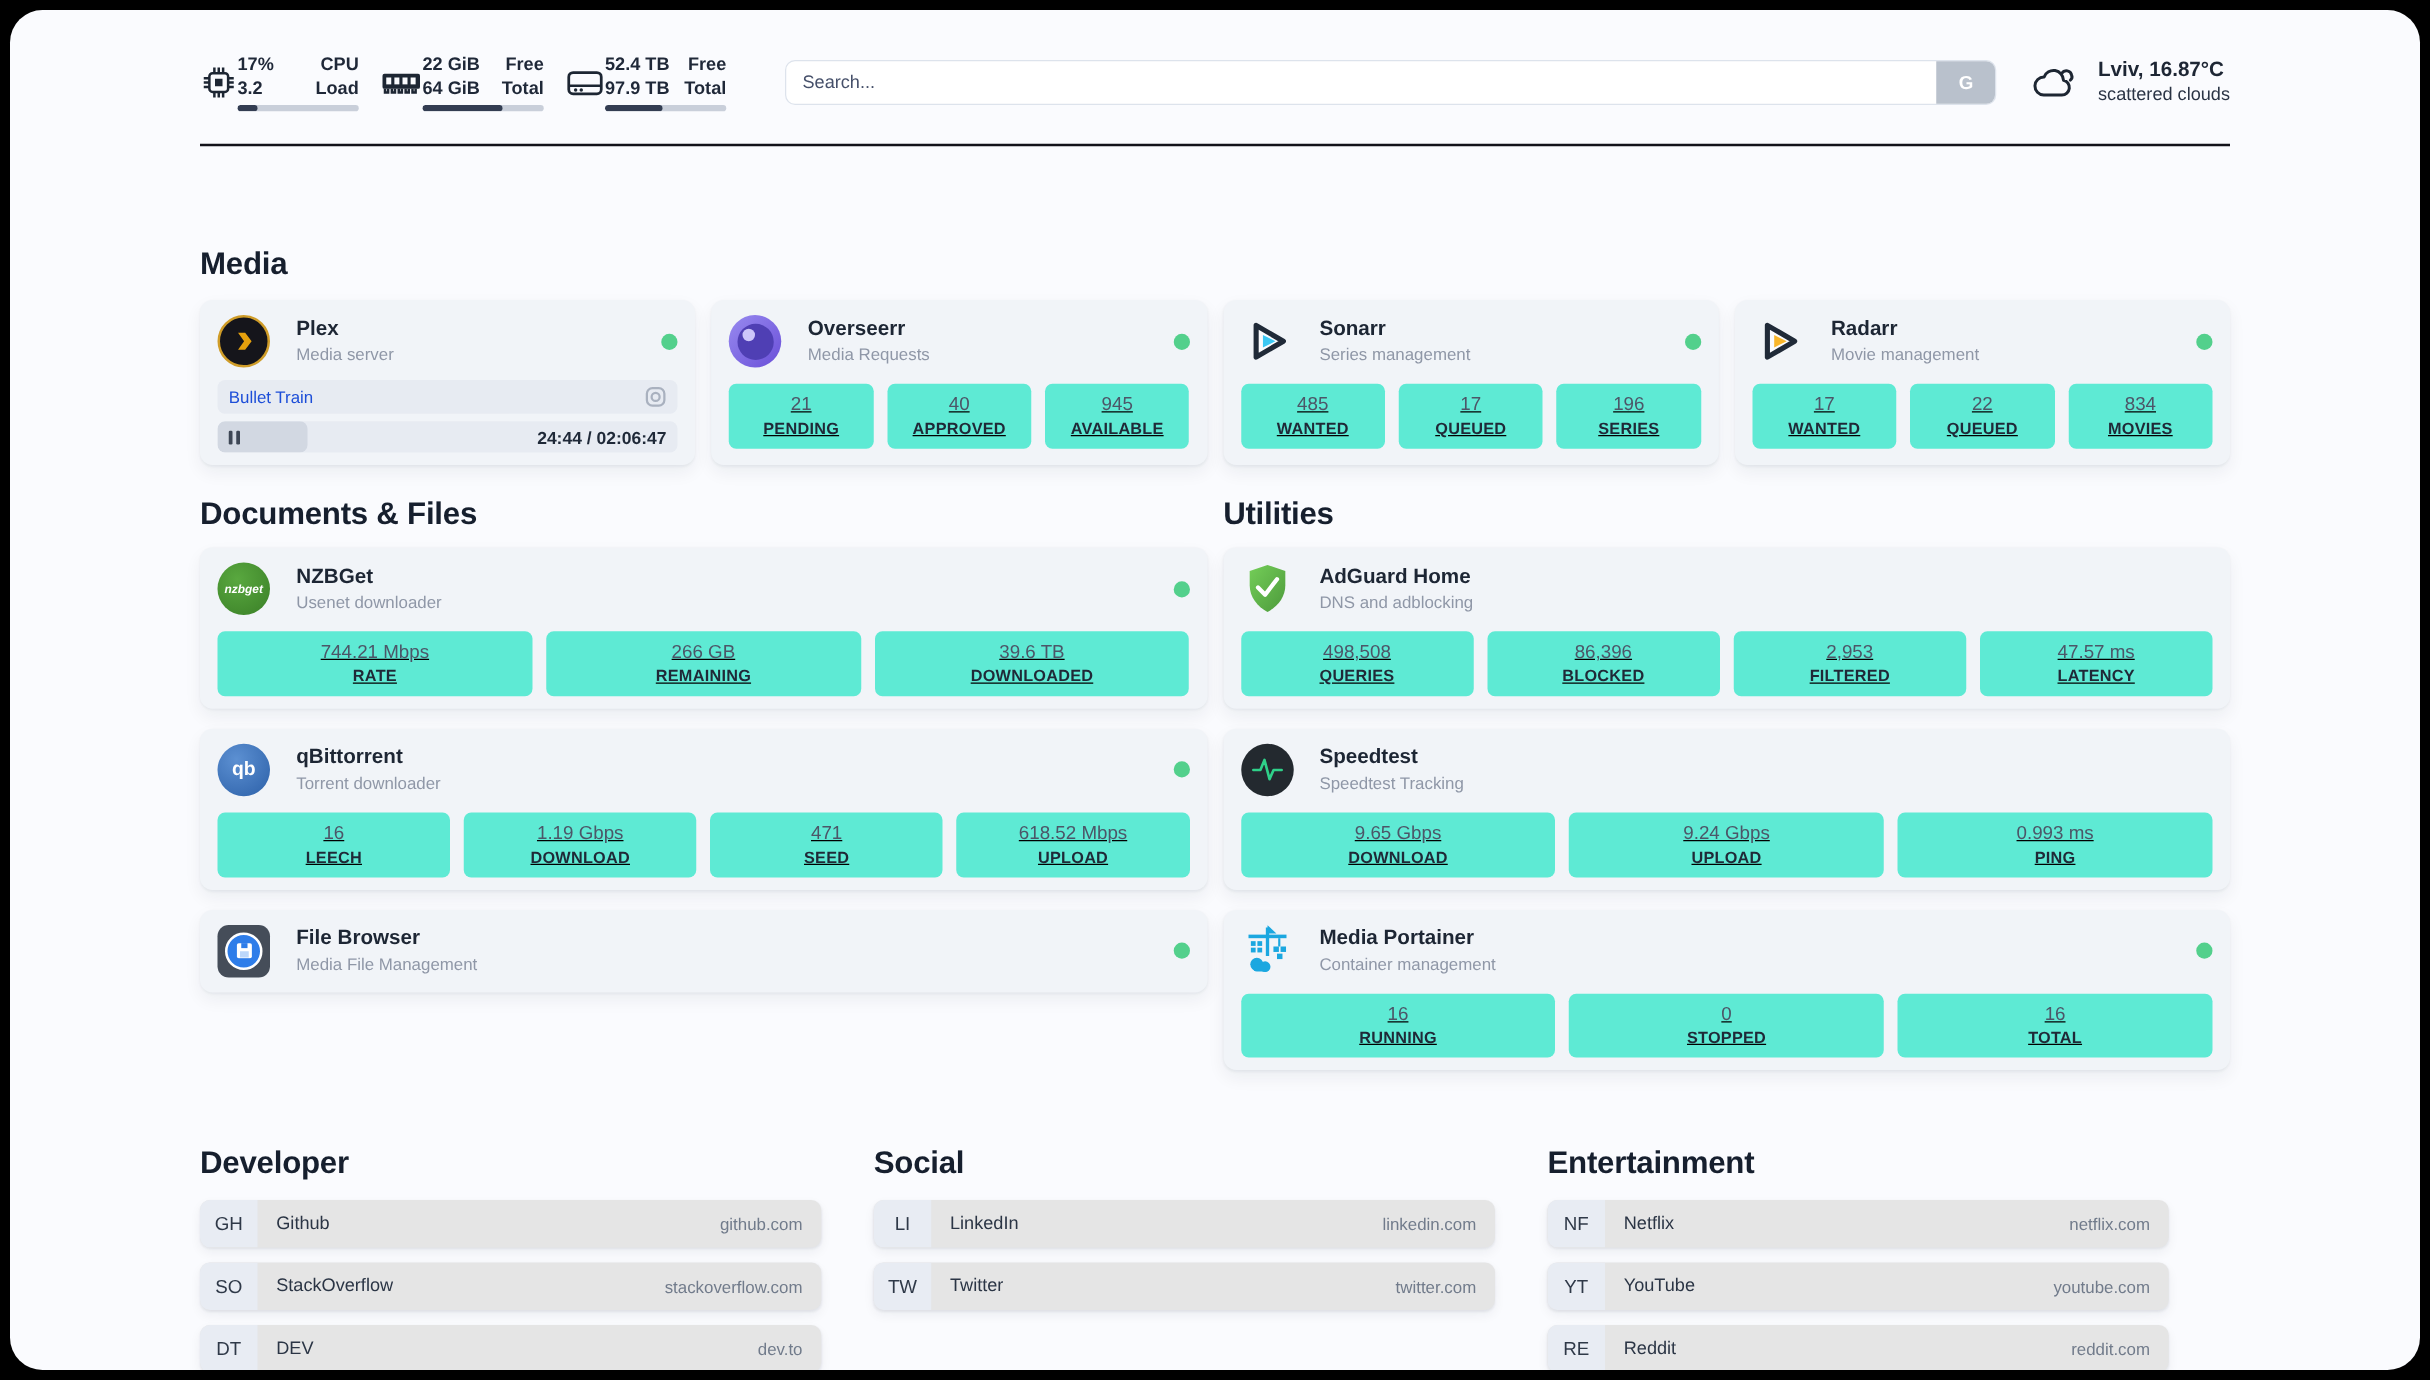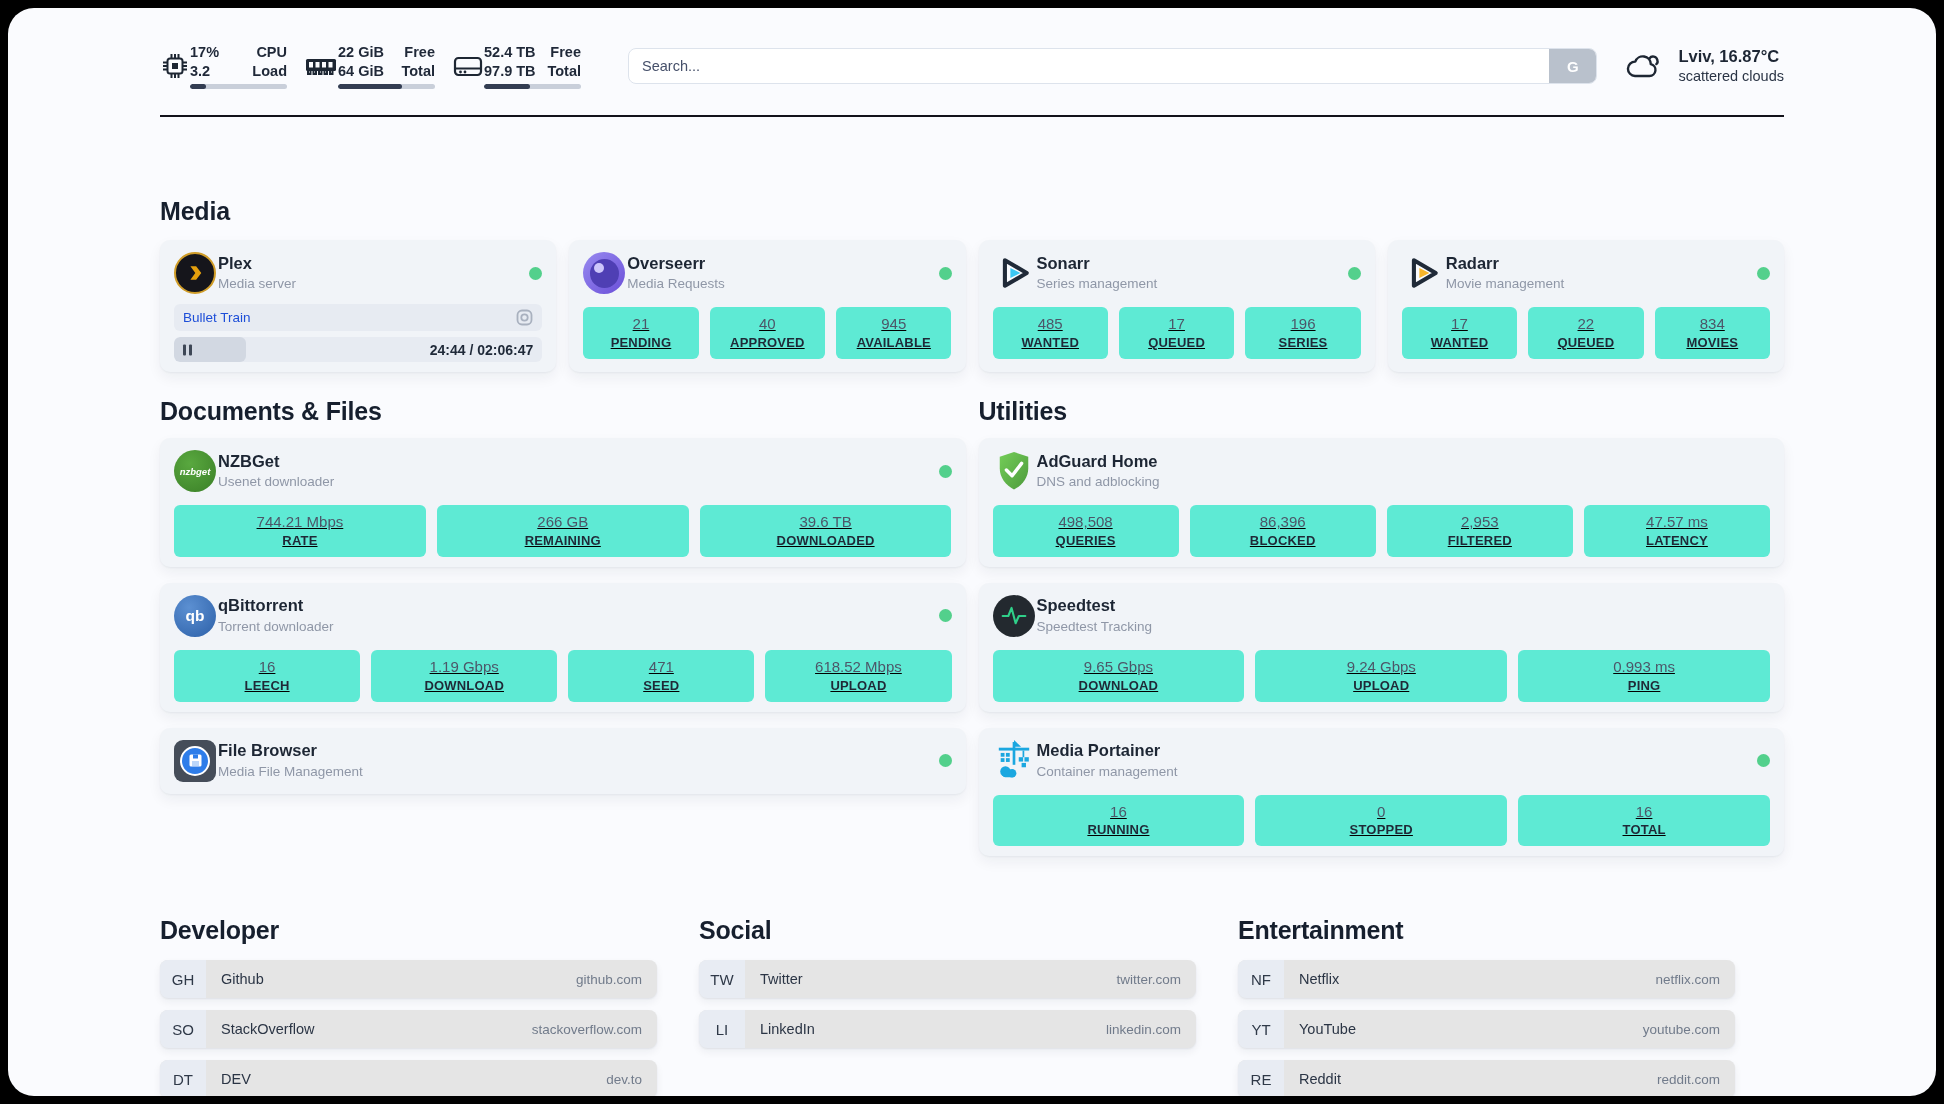--- a/index.html
+++ b/index.html
@@ -30,21 +30,21 @@
   .weather-cond { font-size:14.5px; color:#2a3445; line-height:1.3; }
   .divider { height:2px; background:#12121a; margin-top:21px; }
 
   
   h2.section { font-size:25px; font-weight:700; color:#161f2e; letter-spacing:-0.2px; }
   .media-head { margin-top:80px; }
   .media-grid { display:grid; grid-template-columns:repeat(4,1fr); gap:13px; margin-top:14px; }
 
   .card { background:#f1f4f8; border-radius:10px; padding:10px 14px;
     box-shadow:0 1px 2px rgba(25,35,55,.05), 0 6px 14px rgba(25,35,55,.06); }
-  .card-head { display:flex; align-items:center; gap:2px; height:46px; }
+  .card-head { display:flex; align-items:center; gap:21px; height:46px; }
   .app-titles { flex:1; min-width:0; }
   .app-name { font-size:16.5px; font-weight:700; color:#1d2634; line-height:1.2; }
   .app-sub { font-size:13.5px; color:#8f97a7; margin-top:3px; line-height:1.2; }
   .status-dot { width:13px; height:13px; border-radius:50%; flex:0 0 auto; }
 
   .stats { display:grid; grid-auto-flow:column; grid-auto-columns:1fr; gap:11px; margin-top:11px; }
   .stat { background:#5eead4; border-radius:6px; text-align:center; padding:8px 4px 9px;text-decoration:underline; }
   .stat-value { font-size:15px; color:#4c5668; line-height:1.25; }
   .stat-label { font-size:13px; font-weight:700; color:#1f2937; letter-spacing:.2px; margin-top:1px; }
 
@@ -530,29 +530,29 @@
       <a class="link-row">
         <span class="link-abbr">DT</span>
         <span class="link-name">DEV</span>
         <span class="link-url">dev.to</span>
       </a>
     </div>
 
     <div class="link-col">
       <h2 class="section">Social</h2>
       <a class="link-row">
+        <span class="link-abbr">LI</span>
+        <span class="link-name">LinkedIn</span>
+        <span class="link-url">linkedin.com</span>
+      </a>
+      <a class="link-row">
         <span class="link-abbr">TW</span>
         <span class="link-name">Twitter</span>
         <span class="link-url">twitter.com</span>
       </a>
-      <a class="link-row">
-        <span class="link-abbr">LI</span>
-        <span class="link-name">LinkedIn</span>
-        <span class="link-url">linkedin.com</span>
-      </a>
     </div>
 
     <div class="link-col">
       <h2 class="section">Entertainment</h2>
       <a class="link-row">
         <span class="link-abbr">NF</span>
         <span class="link-name">Netflix</span>
         <span class="link-url">netflix.com</span>
       </a>
       <a class="link-row">

